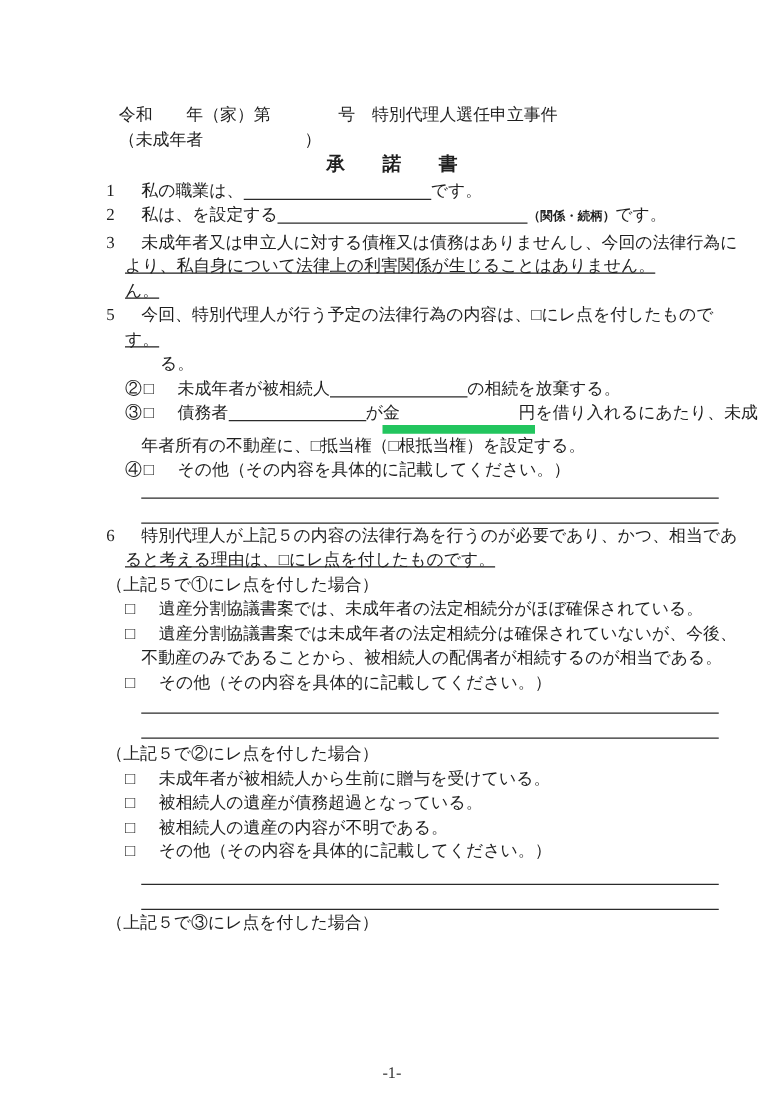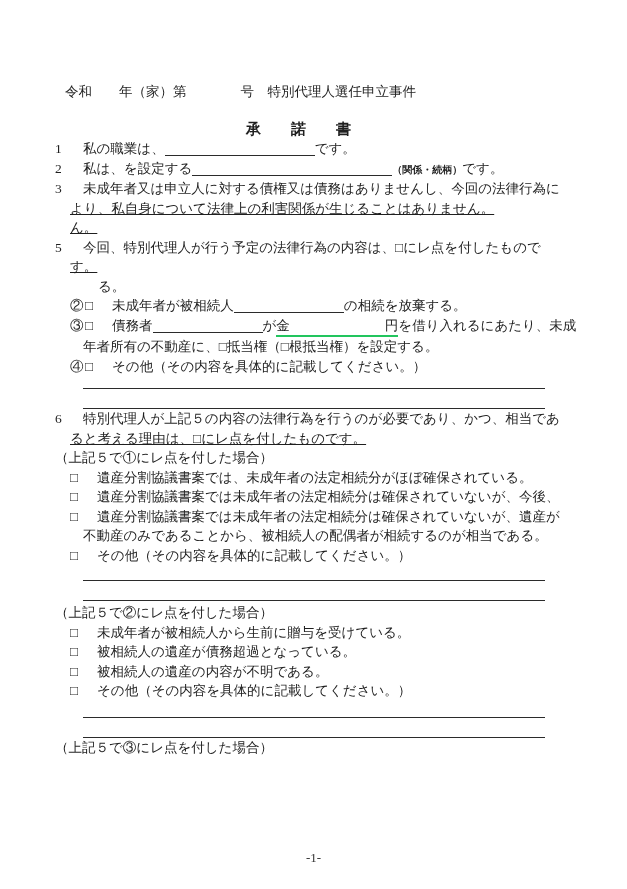--- a/index.html
+++ b/index.html
@@ -1,50 +1,53 @@
 <!DOCTYPE html>
 <html lang="ja"><head>
 <meta charset="utf-8">
 <style>
   html,body{margin:0;padding:0;background:#ffffff;}
   .page{
     position:relative;width:627px;height:889px;background:#fff;
     font-family:"Liberation Serif","DejaVu Serif",serif;
     color:#1f1f1f;font-size:13.5px;line-height:19.5px;
-    padding:82px 40px 0 55px;box-sizing:border-box;overflow:hidden;
+    padding:82px 40px 0 85px;box-sizing:border-box;overflow:hidden;
   }
   .line{white-space:nowrap;}
   .hdr{padding-left:10px;}
-  .title{text-align:center;font-weight:bold;font-size:15px;margin-top:18px;margin-right:45px;}
+  .title{text-align:center;font-weight:bold;font-size:15px;margin-top:2px;margin-right:45px;}
   .inum{display:inline-block;width:28px;}
   .cont{padding-left:15px;text-decoration:underline;}
   .sub{padding-left:15px;}
   .sub-cont{padding-left:43px;}
   .sub-cont2{padding-left:28px;}
   .opt{padding-left:15px;}
   .opt-cont{padding-left:28px;}
   .onum{display:inline-block;width:15px;}
   .cb{display:inline-block;width:14px;margin-right:13px;}
   .blank{display:inline-block;border-bottom:1px solid #2b2b2b;height:14px;vertical-align:-3px;}
   .w150{width:150px}.w200{width:200px}.w110{width:110px}.w95{width:95px}.w80{width:80px}
-  .ulwrap{display:inline-block;border-bottom:2px solid #22c55e;}
+  .ulwrap{display:inline-block;border-bottom:7px solid #22c55e;}
   .sp{display:inline-block;}
   .gap22{display:inline-block;width:22px;}
   .note{font-size:10px;font-weight:bold;}
   .writeline{margin-left:28px;width:462px;height:12px;border-bottom:1px solid #2b2b2b;}
   .mt2{margin-top:2px}.mt3{margin-top:3px}.mt4{margin-top:4px}.mt7{margin-top:7px}
   .footer{position:absolute;left:0;right:0;bottom:22px;text-align:center;font-size:13px;color:#333;}
 </style>
 </head>
 <body>
 
 <div class="page">
 
   <div class="line hdr">
     <span>令和　　年（家）第　　　　号　特別代理人選任申立事件</span>
+  </div>
+  <div class="line hdr">
+    <span>（未成年者　　　　　　）</span>
   </div>
 
   <div class="line title">
     <span>承　　諾　　書</span>
   </div>
 
   <div class="line">
     <span class="inum">1</span><span>私の職業は、</span><span class="blank w150"></span><span>です。</span>
   </div>
 
@@ -101,23 +104,20 @@
 
   <div class="line">
     <span>（上記５で①にレ点を付した場合）</span>
   </div>
   <div class="line opt">
     <span class="cb">□</span><span>遺産分割協議書案では、未成年者の法定相続分がほぼ確保されている。</span>
   </div>
   <div class="line opt">
     <span class="cb">□</span><span>遺産分割協議書案では未成年者の法定相続分は確保されていないが、今後、</span>
   </div>
-  <div class="line opt">
-    <span class="cb">□</span><span>遺産分割協議書案では未成年者の法定相続分は確保されていないが、遺産が</span>
-  </div>
   <div class="line opt-cont">
     <span>不動産のみであることから、被相続人の配偶者が相続するのが相当である。</span>
   </div>
   <div class="line opt">
     <span class="cb">□</span><span>その他（その内容を具体的に記載してください。）</span>
   </div>
 
   <div class="writeline mt3"></div>
   <div class="writeline mt7"></div>
 

